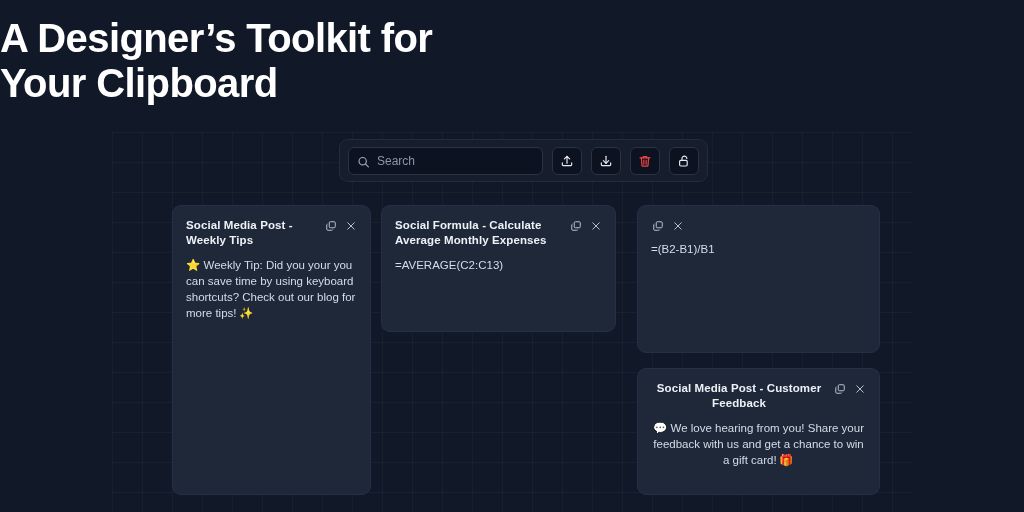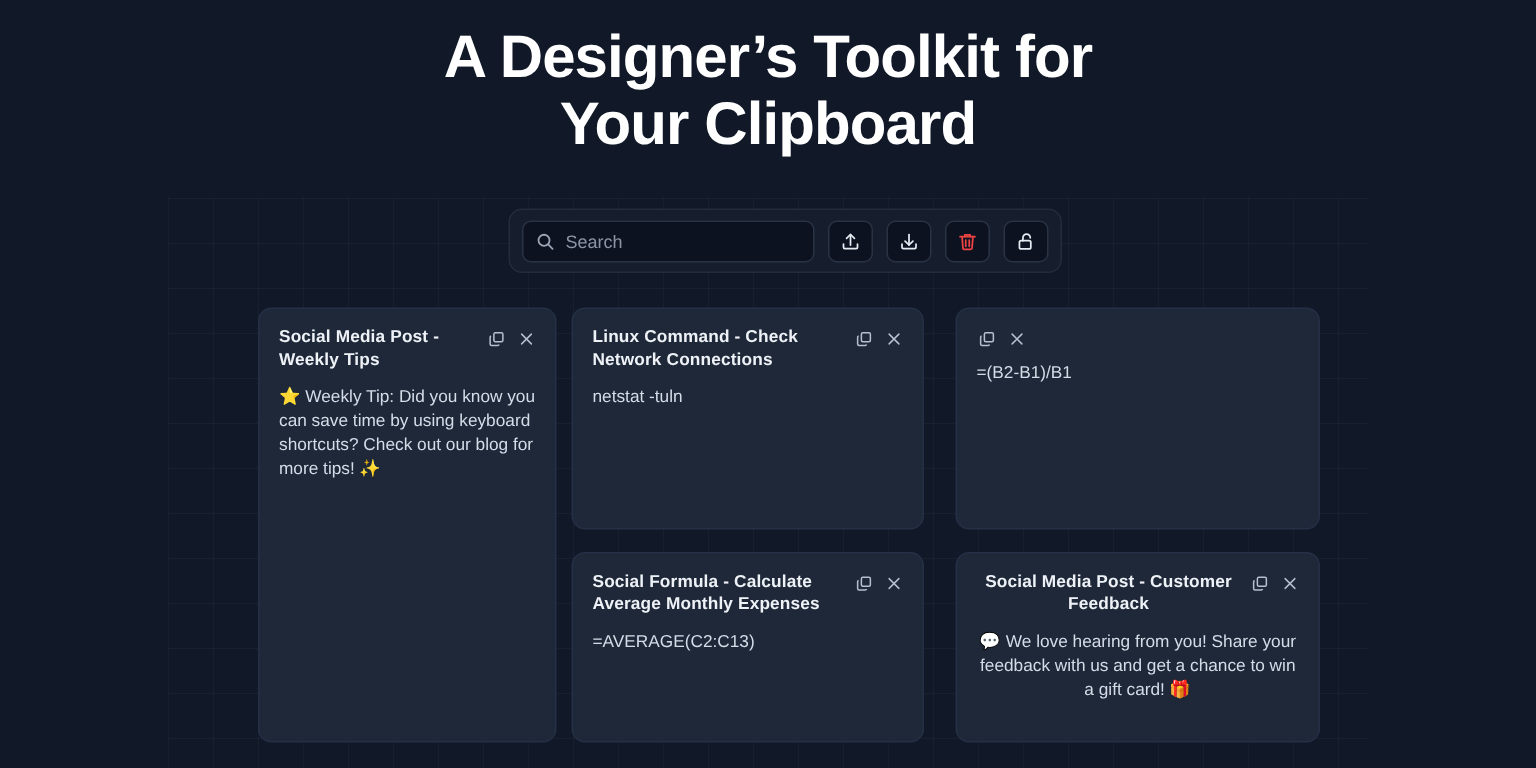--- a/index.html
+++ b/index.html
@@ -38,21 +38,21 @@
     width: 1024px;
     height: 512px;
   }
 
   
   #page-title {
     position: absolute;
     top: 16px;
     left: 0;
     width: 1024px;
-    text-align: center;
+    text-align: left;
     font-size: 40px;
     line-height: 45px;
     font-weight: bold;
     letter-spacing: -0.6px;
     color: #ffffff;
     white-space: pre-line;
   }
 
   
   #toolbar {
@@ -260,46 +260,27 @@
                 <path d="M15.5 19.2a2 2 0 0 1-2 1.3H5.5a2 2 0 0 1-2-2V10a2 2 0 0 1 1.3-1.9"></path>
               </svg>
             </span>
             <span class="icon-btn">
               <svg width="12" height="12" viewBox="0 0 24 24" fill="none" stroke="#b6c0d0" stroke-width="2" stroke-linecap="round">
                 <path d="M5.5 5.5l13 13M18.5 5.5l-13 13"></path>
               </svg>
             </span>
           </div>
         </div>
-        <div class="card-body">⭐ Weekly Tip: Did you know you can save time by using keyboard shortcuts? Check out our blog for more tips! ✨</div>
+        <div class="card-body">⭐ Weekly Tip: Did you your you can save time by using keyboard shortcuts? Check out our blog for more tips! ✨</div>
       </div>
 
     </div>
 
     <div class="column col-2">
 
-      <div class="card h-mid">
-        <div class="card-head">
-          <div class="card-title">Linux Command - Check Network Connections</div>
-          <div class="card-actions">
-            <span class="icon-btn">
-              <svg width="12" height="12" viewBox="0 0 24 24" fill="none" stroke="#b6c0d0" stroke-width="2" stroke-linejoin="round">
-                <rect x="8.5" y="3.5" width="12" height="12" rx="2"></rect>
-                <path d="M15.5 19.2a2 2 0 0 1-2 1.3H5.5a2 2 0 0 1-2-2V10a2 2 0 0 1 1.3-1.9"></path>
-              </svg>
-            </span>
-            <span class="icon-btn">
-              <svg width="12" height="12" viewBox="0 0 24 24" fill="none" stroke="#b6c0d0" stroke-width="2" stroke-linecap="round">
-                <path d="M5.5 5.5l13 13M18.5 5.5l-13 13"></path>
-              </svg>
-            </span>
-          </div>
-        </div>
-        <div class="card-body">netstat -tuln</div>
-      </div>
 
       <div class="card h-low">
         <div class="card-head">
           <div class="card-title">Social Formula - Calculate Average Monthly Expenses</div>
           <div class="card-actions">
             <span class="icon-btn">
               <svg width="12" height="12" viewBox="0 0 24 24" fill="none" stroke="#b6c0d0" stroke-width="2" stroke-linejoin="round">
                 <rect x="8.5" y="3.5" width="12" height="12" rx="2"></rect>
                 <path d="M15.5 19.2a2 2 0 0 1-2 1.3H5.5a2 2 0 0 1-2-2V10a2 2 0 0 1 1.3-1.9"></path>
               </svg>

